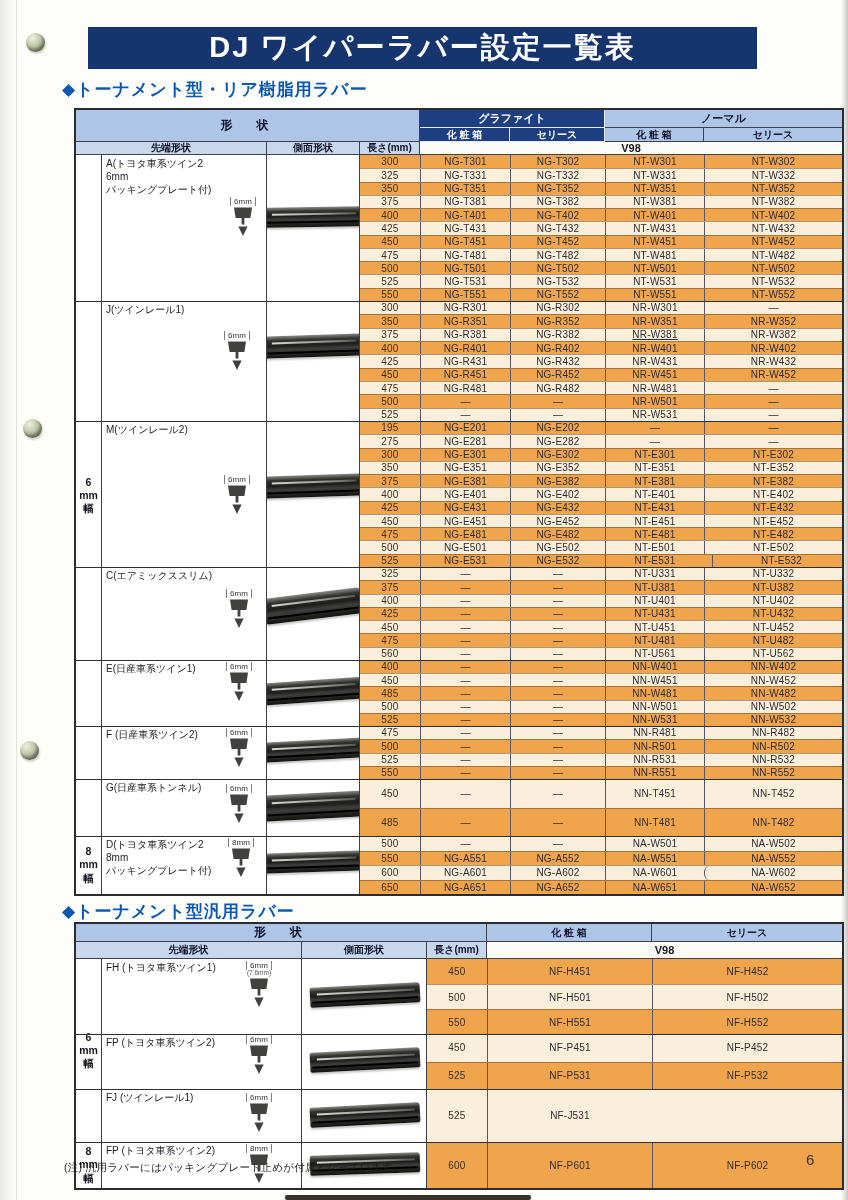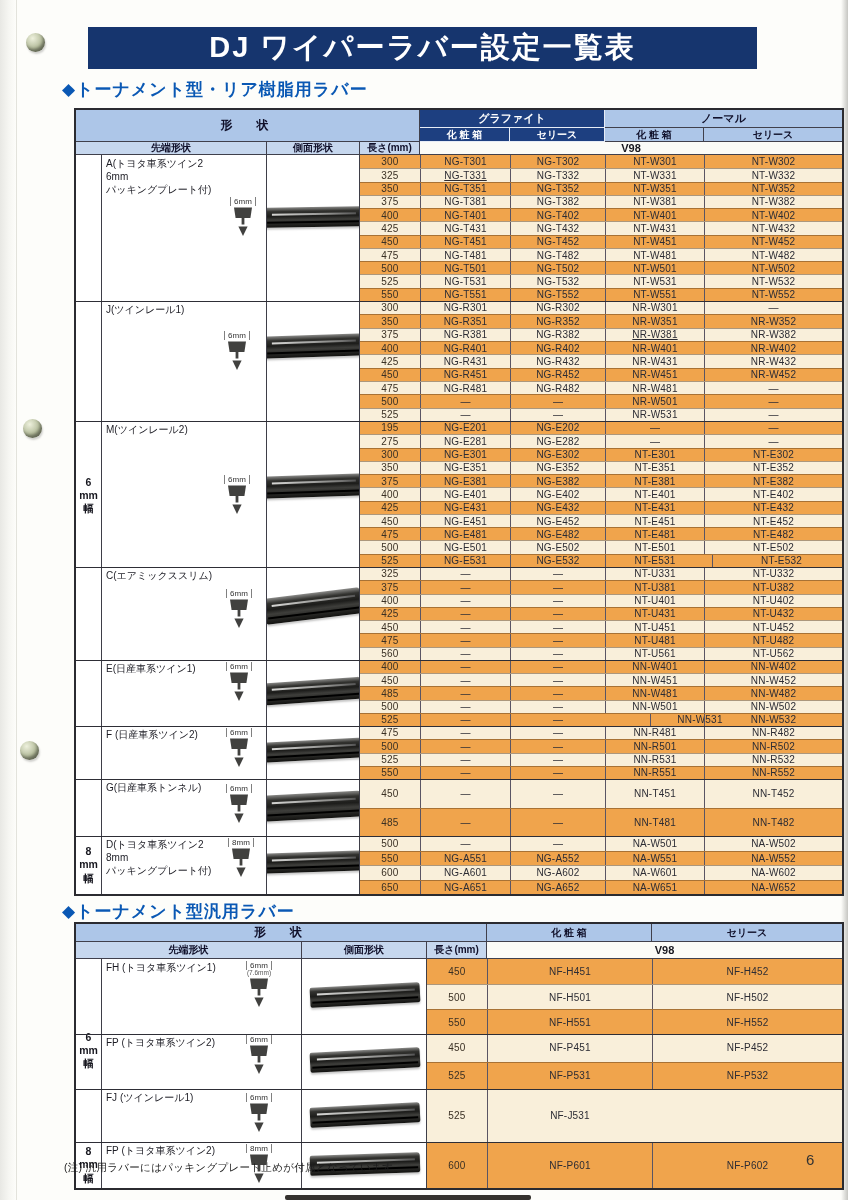--- a/index.html
+++ b/index.html
@@ -118,21 +118,21 @@
         </div>
         <div class="drow orange" style="left: 284px; top: 0px; width: 482px; height: 13.2727px;">
           <div class="dcell len" style="left: 0px; width: 60px;">300</div>
           <div class="dcell" style="left: 60px; width: 90px;">NG-T301</div>
           <div class="dcell" style="left: 150px; width: 95px;">NG-T302</div>
           <div class="dcell" style="left: 245px; width: 99px;">NT-W301</div>
           <div class="dcell" style="left: 344px; width: 138px;">NT-W302</div>
         </div>
         <div class="drow cream" style="left: 284px; top: 13.2727px; width: 482px; height: 13.2727px; border-top: 1px solid rgba(96, 64, 30, 0.5);">
           <div class="dcell len" style="left: 0px; width: 60px;">325</div>
-          <div class="dcell" style="left: 60px; width: 90px; text-decoration: underline;">NG-T331</div>
+          <div class="dcell" style="left: 60px; width: 90px;">NG-T331</div>
           <div class="dcell" style="left: 150px; width: 95px;">NG-T332</div>
           <div class="dcell" style="left: 245px; width: 99px;">NT-W331</div>
           <div class="dcell" style="left: 344px; width: 138px;">NT-W332</div>
         </div>
         <div class="drow orange" style="left: 284px; top: 26.5455px; width: 482px; height: 13.2727px; border-top: 1px solid rgba(96, 64, 30, 0.5);">
           <div class="dcell len" style="left: 0px; width: 60px;">350</div>
           <div class="dcell" style="left: 60px; width: 90px;">NG-T351</div>
           <div class="dcell" style="left: 150px; width: 95px;">NG-T352</div>
           <div class="dcell" style="left: 245px; width: 99px;">NT-W351</div>
           <div class="dcell" style="left: 344px; width: 138px;">NT-W352</div>
@@ -466,21 +466,21 @@
           <div class="dcell len" style="left: 0px; width: 60px;">500</div>
           <div class="dcell" style="left: 60px; width: 90px;">—</div>
           <div class="dcell" style="left: 150px; width: 95px;">—</div>
           <div class="dcell" style="left: 245px; width: 99px;">NN-W501</div>
           <div class="dcell" style="left: 344px; width: 138px;">NN-W502</div>
         </div>
         <div class="drow orange" style="left: 284px; top: 557.8px; width: 482px; height: 13.2px; border-top: 1px solid rgba(96, 64, 30, 0.5);">
           <div class="dcell len" style="left: 0px; width: 60px;">525</div>
           <div class="dcell" style="left: 60px; width: 90px;">—</div>
           <div class="dcell" style="left: 150px; width: 95px;">—</div>
-          <div class="dcell" style="left: 245px; width: 99px; margin-left: 45px;">NN-W531</div>
+          <div class="dcell" style="left: 245px; width: 99px;">NN-W531</div>
           <div class="dcell" style="left: 344px; width: 138px;">NN-W532</div>
         </div>
         <div class="sec-line" style="left: 0px; top: 505px; width: 766px; height: 0px;"></div>
         <div class="tip-cell" style="left: 26px; top: 571px; width: 165px; height: 53px;">
           <div class="tip-label">F (日産車系ツイン2)</div>
           <div class="tip-icon" style="left: 120px; top: 2px;">
             <div class="tip-size">6mm</div>
             <svg width="26" height="32" viewBox="0 0 26 32">
               <path d="M4 1.5 h18 l-1.6 10.5 h-14.8 z" fill="#41413f"></path>
               <rect x="11.6" y="12" width="2.8" height="6.5" fill="#41413f"></rect>
@@ -577,21 +577,21 @@
           <div class="dcell" style="left: 60px; width: 90px;">NG-A551</div>
           <div class="dcell" style="left: 150px; width: 95px;">NG-A552</div>
           <div class="dcell" style="left: 245px; width: 99px;">NA-W551</div>
           <div class="dcell" style="left: 344px; width: 138px;">NA-W552</div>
         </div>
         <div class="drow cream" style="left: 284px; top: 710px; width: 482px; height: 14.5px; border-top: 1px solid rgba(96, 64, 30, 0.5);">
           <div class="dcell len" style="left: 0px; width: 60px;">600</div>
           <div class="dcell" style="left: 60px; width: 90px;">NG-A601</div>
           <div class="dcell" style="left: 150px; width: 95px;">NG-A602</div>
           <div class="dcell" style="left: 245px; width: 99px;">NA-W601</div>
-          <div class="dcell" style="left: 344px; width: 138px;">NA-W602</div>
+          <div class="dcell" style="left: 344px; width: 138px; border-radius: 6px;">NA-W602</div>
         </div>
         <div class="drow orange" style="left: 284px; top: 724.5px; width: 482px; height: 14.5px; border-top: 1px solid rgba(96, 64, 30, 0.5);">
           <div class="dcell len" style="left: 0px; width: 60px;">650</div>
           <div class="dcell" style="left: 60px; width: 90px;">NG-A651</div>
           <div class="dcell" style="left: 150px; width: 95px;">NG-A652</div>
           <div class="dcell" style="left: 245px; width: 99px;">NA-W651</div>
           <div class="dcell" style="left: 344px; width: 138px;">NA-W652</div>
         </div>
         <div class="sec-line" style="left: 0px; top: 681px; width: 766px; height: 0px;"></div>
       </div>

